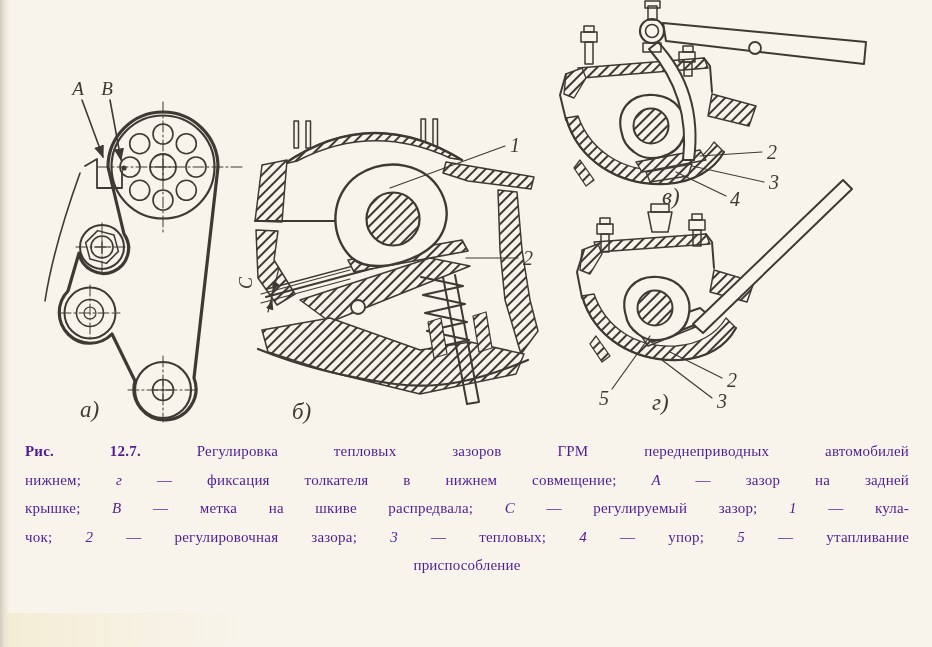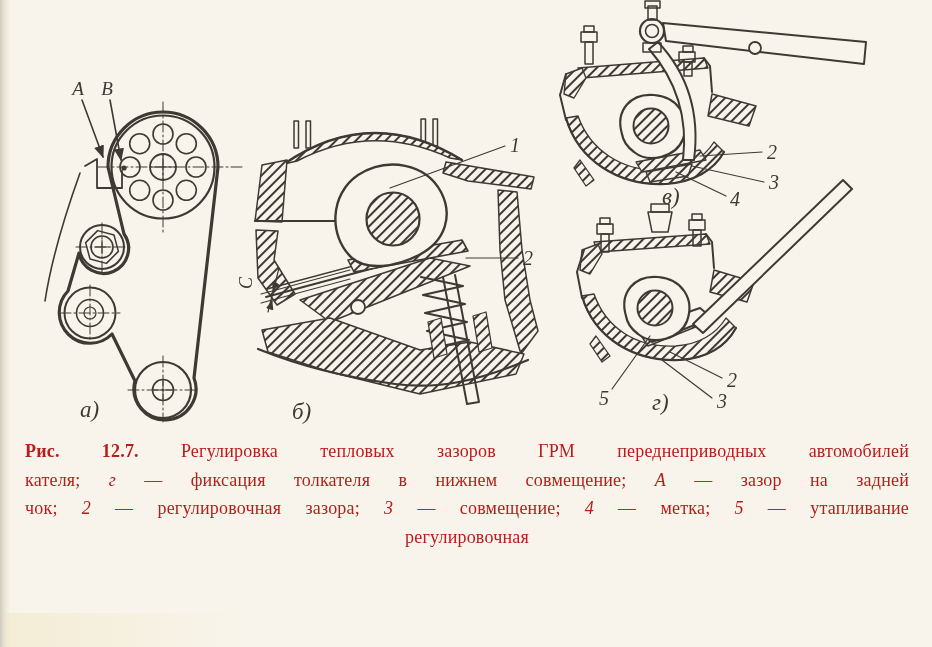--- a/index.html
+++ b/index.html
@@ -14,21 +14,21 @@
     pointer-events:none;
   }
   .page::after{ 
     content:"";position:absolute;left:6px;bottom:0;width:240px;height:34px;
     background:linear-gradient(90deg,rgba(240,230,195,.55),rgba(240,230,195,0));
     pointer-events:none;
   }
   svg.fig{position:absolute;left:0;top:0;}
   .caption{
     position:absolute;left:25px;top:437px;width:884px;
-    font-size:18px;line-height:28.6px;color:#b91c1c;
+    font-size:15px;line-height:28.6px;color:#4c1d95;
     letter-spacing:.2px;
   }
   .cap-line{text-align:justify;text-align-last:justify;white-space:normal;}
   .cap-line.center{text-align-last:center;}
   .cap-line .b{font-weight:bold;}
   .cap-line .i{font-style:italic;}
 </style>
 </head>
 <body>
 
@@ -222,18 +222,19 @@
     <path d="M 662 360 L 712 398" stroke-width="1.2"></path>
   </g>
   <text x="599" y="405" font-size="20" font-style="italic" fill="#3e3a33">5</text>
   <text x="727" y="387" font-size="20" font-style="italic" fill="#3e3a33">2</text>
   <text x="717" y="408" font-size="20" font-style="italic" fill="#3e3a33">3</text>
   <text x="652" y="410" font-size="23" font-style="italic" fill="#3e3a33">г)</text>
 </svg>
 
 <div class="caption">
       <div class="cap-line"><span class="b">Рис. 12.7.</span><span> Регулировка тепловых зазоров ГРМ переднеприводных автомобилей</span></div>
-      <div class="cap-line"><span>кателя; </span><span class="i">г</span><span> — фиксация толкателя в нижнем совмещение; </span><span class="i">А</span><span> — зазор на задней</span></div>
-      <div class="cap-line"><span>чок; </span><span class="i">2</span><span> — регулировочная зазора; </span><span class="i">3</span><span> — совмещение; </span><span class="i">4</span><span> — метка; </span><span class="i">5</span><span> — утапливание</span></div>
-      <div class="cap-line center"><span>регулировочная</span></div>
+      <div class="cap-line"><span>нижнем; </span><span class="i">г</span><span> — фиксация толкателя в нижнем совмещение; </span><span class="i">А</span><span> — зазор на задней</span></div>
+      <div class="cap-line"><span>крышке; </span><span class="i">В</span><span> — метка на шкиве распредвала; </span><span class="i">С</span><span> — регулируемый зазор; </span><span class="i">1</span><span> — кула-</span></div>
+      <div class="cap-line"><span>чок; </span><span class="i">2</span><span> — регулировочная зазора; </span><span class="i">3</span><span> — тепловых; </span><span class="i">4</span><span> — упор; </span><span class="i">5</span><span> — утапливание</span></div>
+      <div class="cap-line center"><span>приспособление</span></div>
     </div>
 
 </div>
 
 </body></html>

